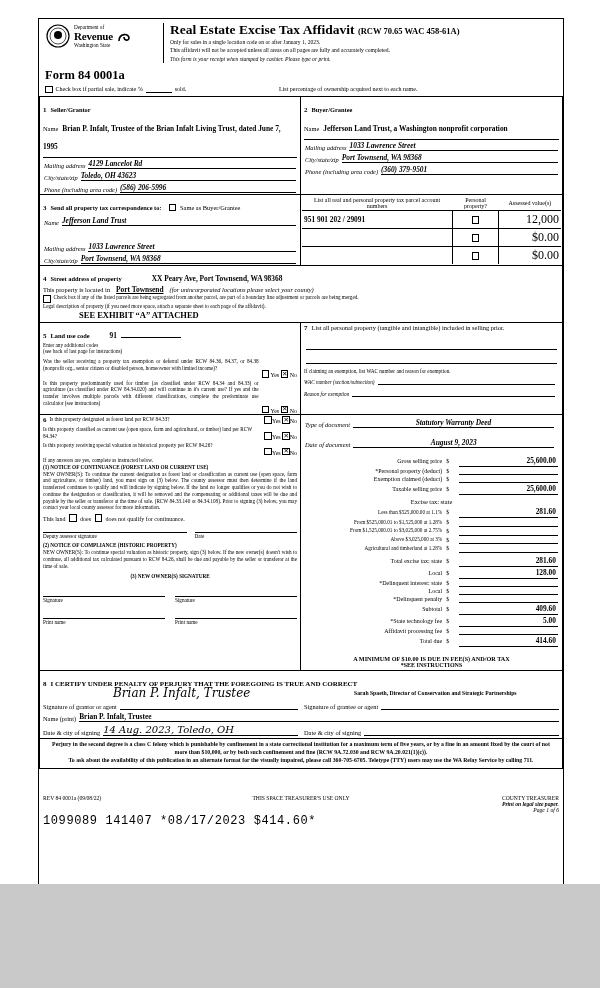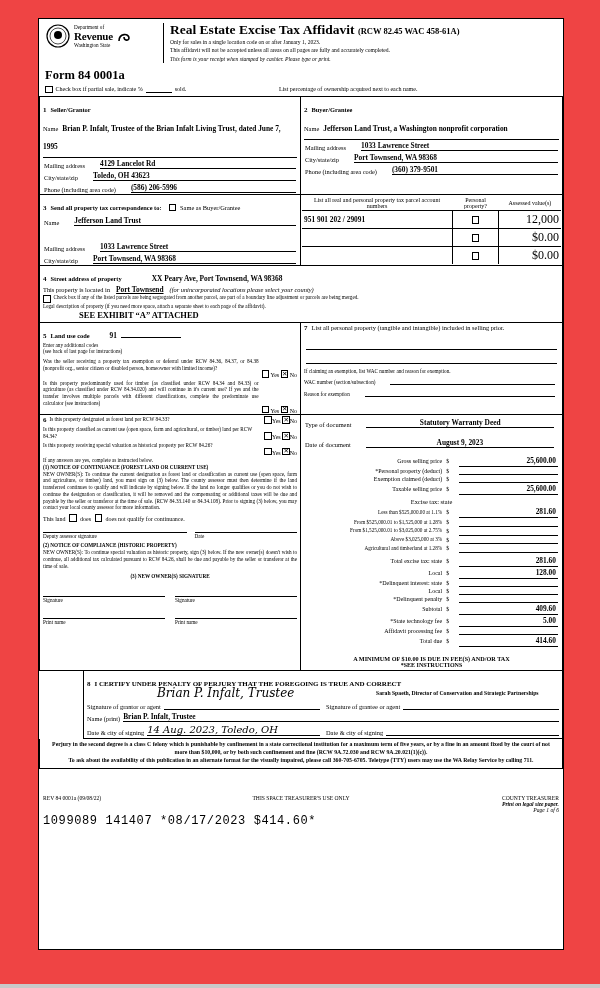--- a/index.html
+++ b/index.html
@@ -1,17 +1,17 @@
 <!DOCTYPE html>
 <html><head>
 <meta charset="utf-8">
 <style>
   html,body{margin:0;padding:0;background:#c9c9c9;}
   body{font-family:"Liberation Serif",serif;}
-  .page{width:600px;height:984px;background:#ef4444;position:relative;overflow:hidden;}
+  .page{width:600px;height:884px;background:#ffffff;position:relative;overflow:hidden;}
   .sheet{position:absolute;left:38px;top:18px;width:524px;height:930px;background:#fff;}
   .bdr{border:1px solid #000;}
   
   .hdr{display:flex;align-items:flex-start;padding:4px 0 2px 0;}
   .seal{width:118px;display:flex;align-items:center;gap:3px;padding-left:6px;}
   .seal svg{flex:0 0 auto;}
   .dept{font-size:5.2px;line-height:1.25;}
   .dept .big{font-size:11px;font-weight:bold;letter-spacing:-.2px;line-height:1;}
   .dept .sml{font-size:5.2px;}
   .titlewrap{flex:1;padding-left:6px;}
@@ -23,21 +23,21 @@
   .chkline .pctl{display:inline-block;border-bottom:1px solid #000;width:26px;height:7px;}
   .rightnote{font-size:6px;margin-left:80px;}
   .sq{display:inline-block;width:5.5px;height:5.5px;border:1px solid #000;vertical-align:-1px;}
   
   .two{display:flex;}
   .col{width:50%;box-sizing:border-box;}
   .cell{border:1px solid #000;box-sizing:border-box;}
   .secnum{font-weight:bold;font-size:7px;}
   .lbl{font-size:6.4px;}
   .val{font-size:7.4px;font-weight:bold;font-family:"Liberation Serif",serif;}
-  .row{display:flex;align-items:flex-end;gap:15px;padding:1px 4px;}
+  .row{display:flex;align-items:flex-end;gap:3px;padding:1px 4px;font-style:italic;}
   .fill{flex:1;border-bottom:1px solid #000;min-height:9px;}
   .tbl{border-collapse:collapse;width:100%;font-size:6px;}
   .tbl td,.tbl th{border:1px solid #000;padding:1px 2px;}
   .nb td{border:none;}
   .small{font-size:5.7px;line-height:1.3;}
   .tiny{font-size:5.2px;line-height:1.3;}
   .yn{font-size:6px;white-space:nowrap;}
   .chk{display:inline-block;width:5.5px;height:5.5px;border:1px solid #000;position:relative;vertical-align:-1px;}
   .chk.x:after{content:"\2715";position:absolute;left:0.3px;top:-1.6px;font-size:6.4px;line-height:7px;}
   .money{text-align:right;font-size:12px;}
@@ -69,21 +69,21 @@
         <div class="sml">Washington State</div>
       </div>
       <svg width="16" height="16" viewBox="0 0 16 16">
         <path d="M3 13 C3 5, 13 5, 13 10 C13 13, 8 13, 8 9" fill="none" stroke="#000" stroke-width="1.6"></path>
       </svg>
     </div>
     <div style="width:1px;background:#000;align-self:stretch;"></div>
     <div class="titlewrap">
       <div class="title">
         <span>Real Estate Excise Tax Affidavit</span>
-        <span class="rcw">(RCW 82.45 WAC 458-61A)</span>
+        <span class="rcw">(RCW 70.65 WAC 458-61A)</span>
       </div>
       <div class="subnote">Only for sales in a single location code on or after January 1, 2023.</div>
       <div class="subnote">This affidavit will not be accepted unless all areas on all pages are fully and accurately completed.</div>
       <div class="subnote i">This form is your receipt when stamped by cashier. Please type or print.</div>
     </div>
   </div>
 
   <div style="display:flex;align-items:flex-end;">
     <div style="width:160px;">
       <div class="formno">Form 84 0001a</div>
@@ -429,21 +429,21 @@
           <td style="border-bottom:1px solid #000;text-align:right;" class="val">414.60</td>
         </tr>
       </tbody>
           </table>
 
       <div class="ctr b" style="font-size:6.2px;margin-top:8px;">A MINIMUM OF $10.00 IS DUE IN FEE(S) AND/OR TAX</div>
       <div class="ctr b" style="font-size:6px;">*SEE INSTRUCTIONS</div>
     </div>
   </div>
 
-  <div class="cell" style="border-top:none;padding:1px 3px 2px 3px;margin-left:44px;">
+  <div class="cell" style="border-top:none;padding:1px 3px 2px 3px;">
     <div>
       <span class="secnum">8</span>
       <span class="b" style="font-size:7px;">I CERTIFY UNDER PENALTY OF PERJURY THAT THE FOREGOING IS TRUE AND CORRECT</span>
     </div>
     <div style="display:flex;gap:6px;margin-top:10px;">
       <div style="flex:1;position:relative;">
         <div class="scriptsig" style="position:absolute;left:70px;top:-14px;">Brian P. Infalt, Trustee</div>
         <div style="display:flex;align-items:flex-end;gap:3px;">
           <span class="lbl">Signature of grantor or agent</span>
           <span class="fill"></span>

